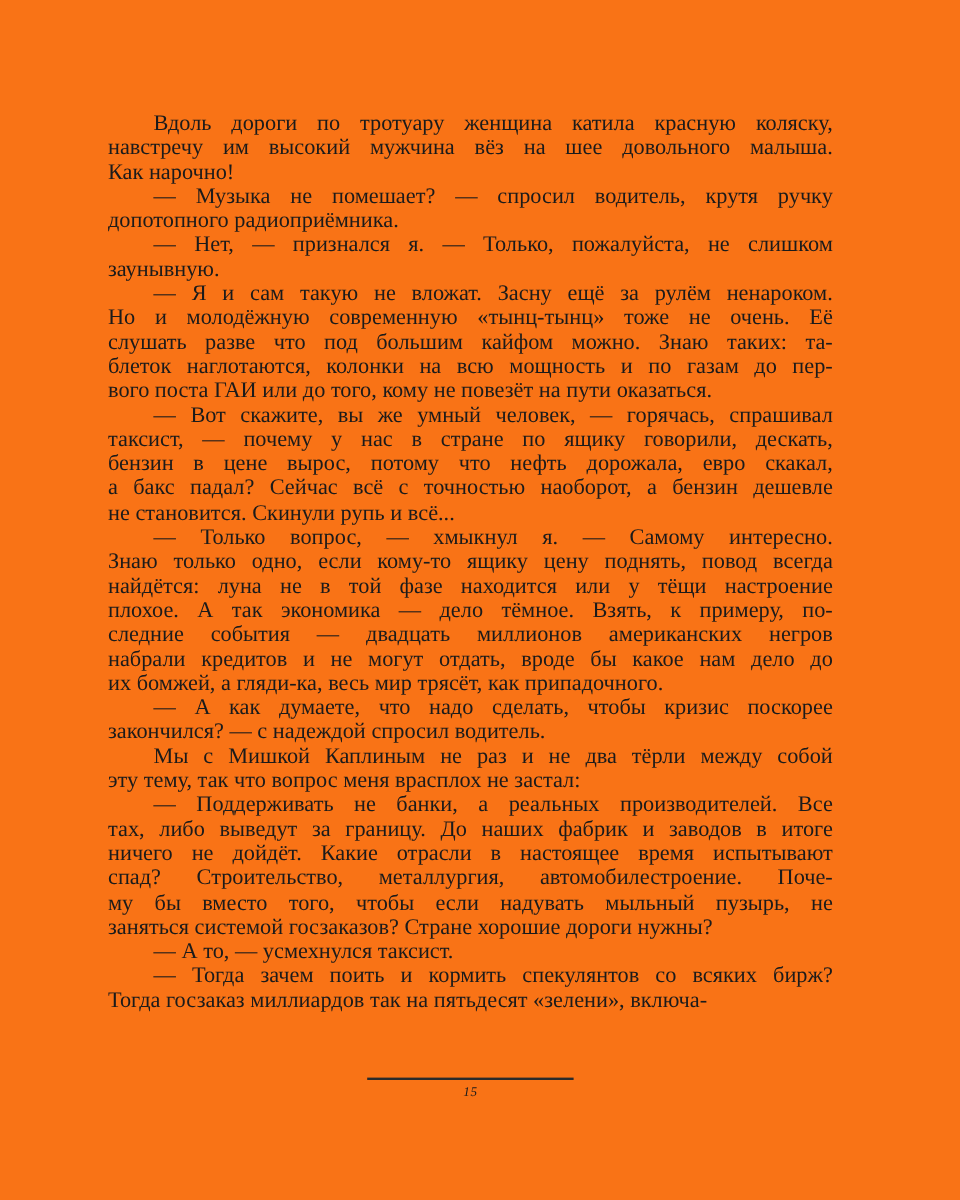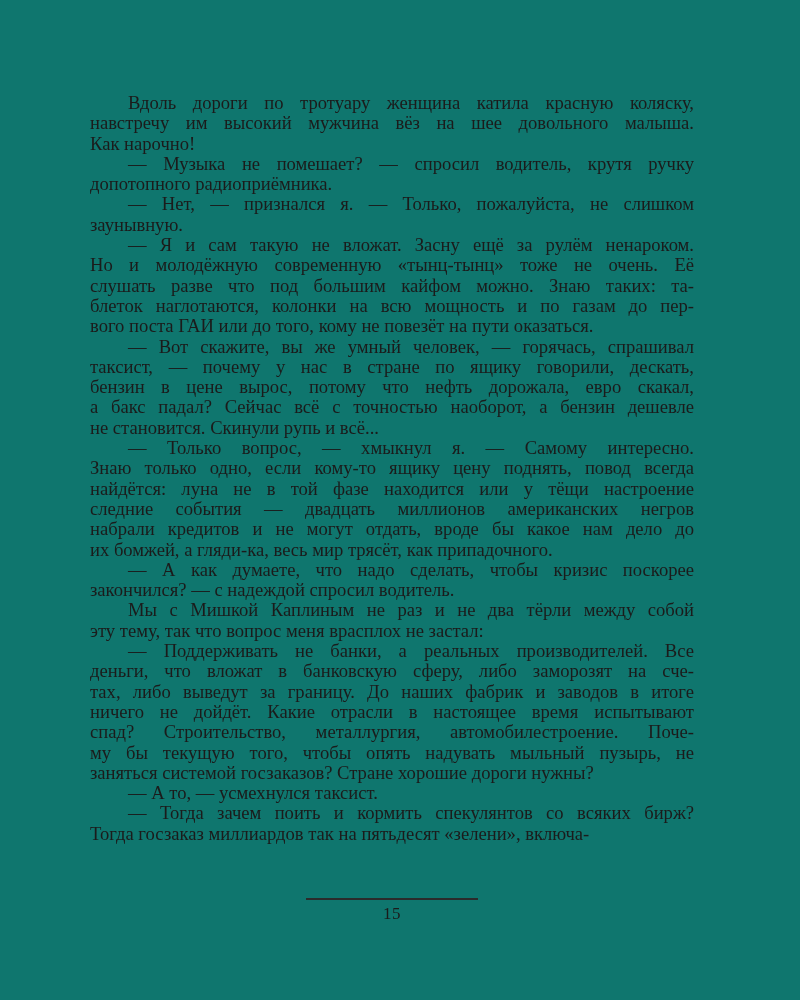--- a/index.html
+++ b/index.html
@@ -4,21 +4,21 @@
 <style>
   html, body {
     margin: 0;
     padding: 0;
     background: #ffffff;
   }
   .page {
     position: relative;
     width: 800px;
     height: 1000px;
-    background: #0f766e;
+    background: #f97316;
     font-family: "Liberation Serif", "DejaVu Serif", serif;
     color: #1b1b1b;
     overflow: hidden;
   }
   .text-block {
     position: absolute;
     left: 90px;
     top: 93px;
     width: 604px;
   }
@@ -39,24 +39,25 @@
     width: 604px;
     text-align: center;
   }
   .rule {
     width: 172px;
     height: 2px;
     background: #2b2b2b;
     margin: 0 auto;
   }
   .page-number {
-    font-size: 17px;
+    font-size: 11px;
     margin-top: 4px;
     color: #1b1b1b;
     letter-spacing: 0.5px;
+    font-style: italic;
   }
 </style>
 </head>
 <body>
 
 <div class="page">
   <div class="text-block">
       <div class="para">
         <div class="line first">Вдоль дороги по тротуару женщина катила красную коляску,</div>
         <div class="line">навстречу им высокий мужчина вёз на шее довольного малыша.</div>
@@ -81,39 +82,39 @@
         <div class="line first">— Вот скажите, вы же умный человек, — горячась, спрашивал</div>
         <div class="line">таксист, — почему у нас в стране по ящику говорили, дескать,</div>
         <div class="line">бензин в цене вырос, потому что нефть дорожала, евро скакал,</div>
         <div class="line">а бакс падал? Сейчас всё с точностью наоборот, а бензин дешевле</div>
         <div class="line last">не становится. Скинули рупь и всё...</div>
       </div>
       <div class="para">
         <div class="line first">— Только вопрос, — хмыкнул я. — Самому интересно.</div>
         <div class="line">Знаю только одно, если кому-то ящику цену поднять, повод всегда</div>
         <div class="line">найдётся: луна не в той фазе находится или у тёщи настроение</div>
+        <div class="line">плохое. А так экономика — дело тёмное. Взять, к примеру, по-</div>
         <div class="line">следние события — двадцать миллионов американских негров</div>
         <div class="line">набрали кредитов и не могут отдать, вроде бы какое нам дело до</div>
         <div class="line last">их бомжей, а гляди-ка, весь мир трясёт, как припадочного.</div>
       </div>
       <div class="para">
         <div class="line first">— А как думаете, что надо сделать, чтобы кризис поскорее</div>
         <div class="line last">закончился? — с надеждой спросил водитель.</div>
       </div>
       <div class="para">
         <div class="line first">Мы с Мишкой Каплиным не раз и не два тёрли между собой</div>
         <div class="line last">эту тему, так что вопрос меня врасплох не застал:</div>
       </div>
       <div class="para">
         <div class="line first">— Поддерживать не банки, а реальных производителей. Все</div>
-        <div class="line">деньги, что вложат в банковскую сферу, либо заморозят на сче-</div>
         <div class="line">тах, либо выведут за границу. До наших фабрик и заводов в итоге</div>
         <div class="line">ничего не дойдёт. Какие отрасли в настоящее время испытывают</div>
         <div class="line">спад? Строительство, металлургия, автомобилестроение. Поче-</div>
-        <div class="line">му бы текущую того, чтобы опять надувать мыльный пузырь, не</div>
+        <div class="line">му бы вместо того, чтобы если надувать мыльный пузырь, не</div>
         <div class="line last">заняться системой госзаказов? Стране хорошие дороги нужны?</div>
       </div>
       <div class="para">
         <div class="line first last">— А то, — усмехнулся таксист.</div>
       </div>
       <div class="para">
         <div class="line first">— Тогда зачем поить и кормить спекулянтов со всяких бирж?</div>
         <div class="line last">Тогда госзаказ миллиардов так на пятьдесят «зелени», включа-</div>
       </div>
     </div>

